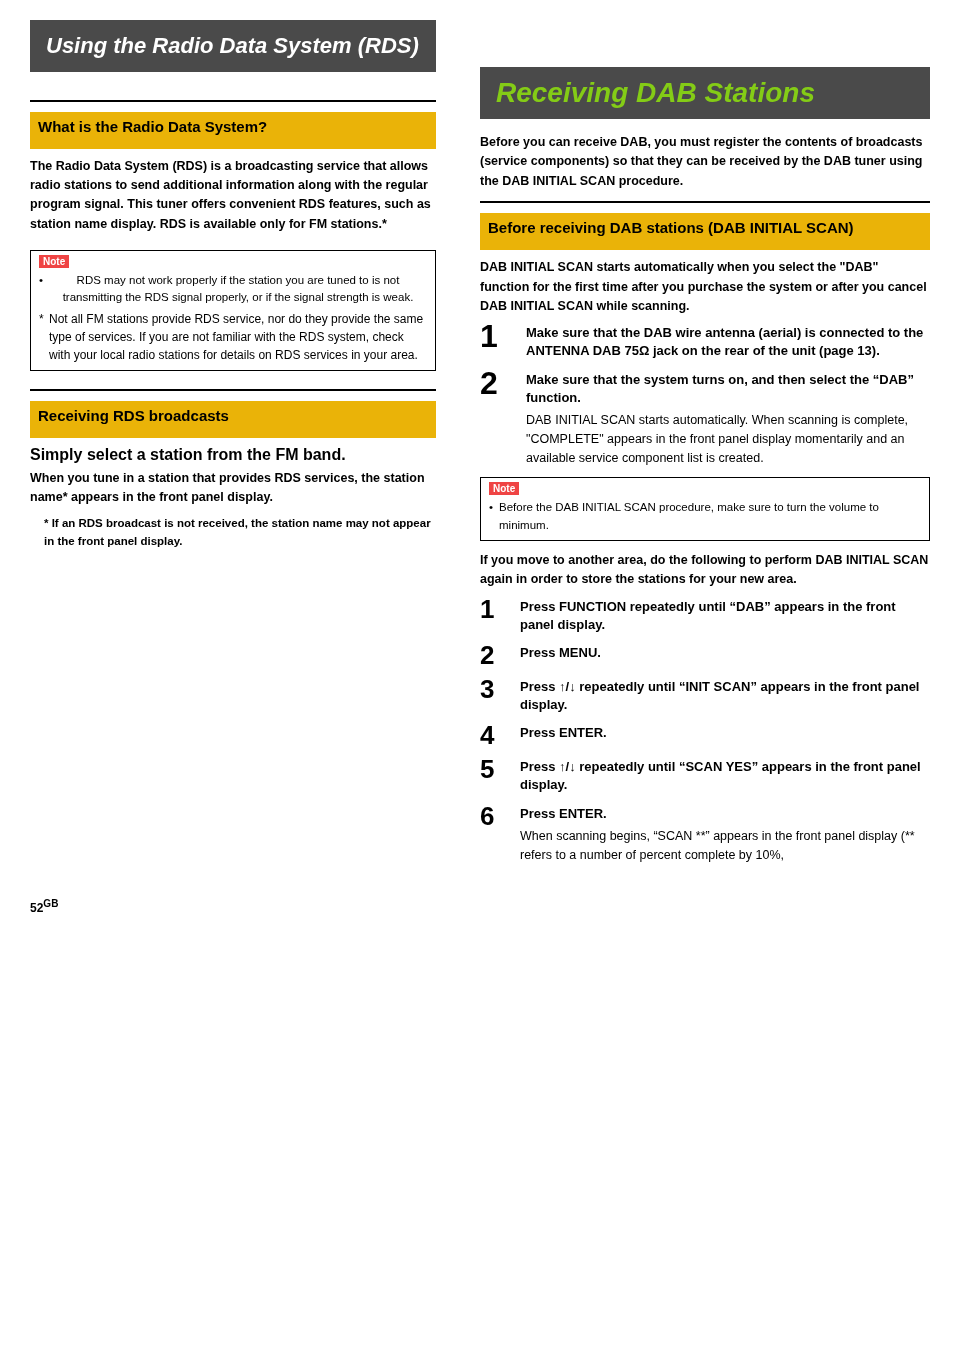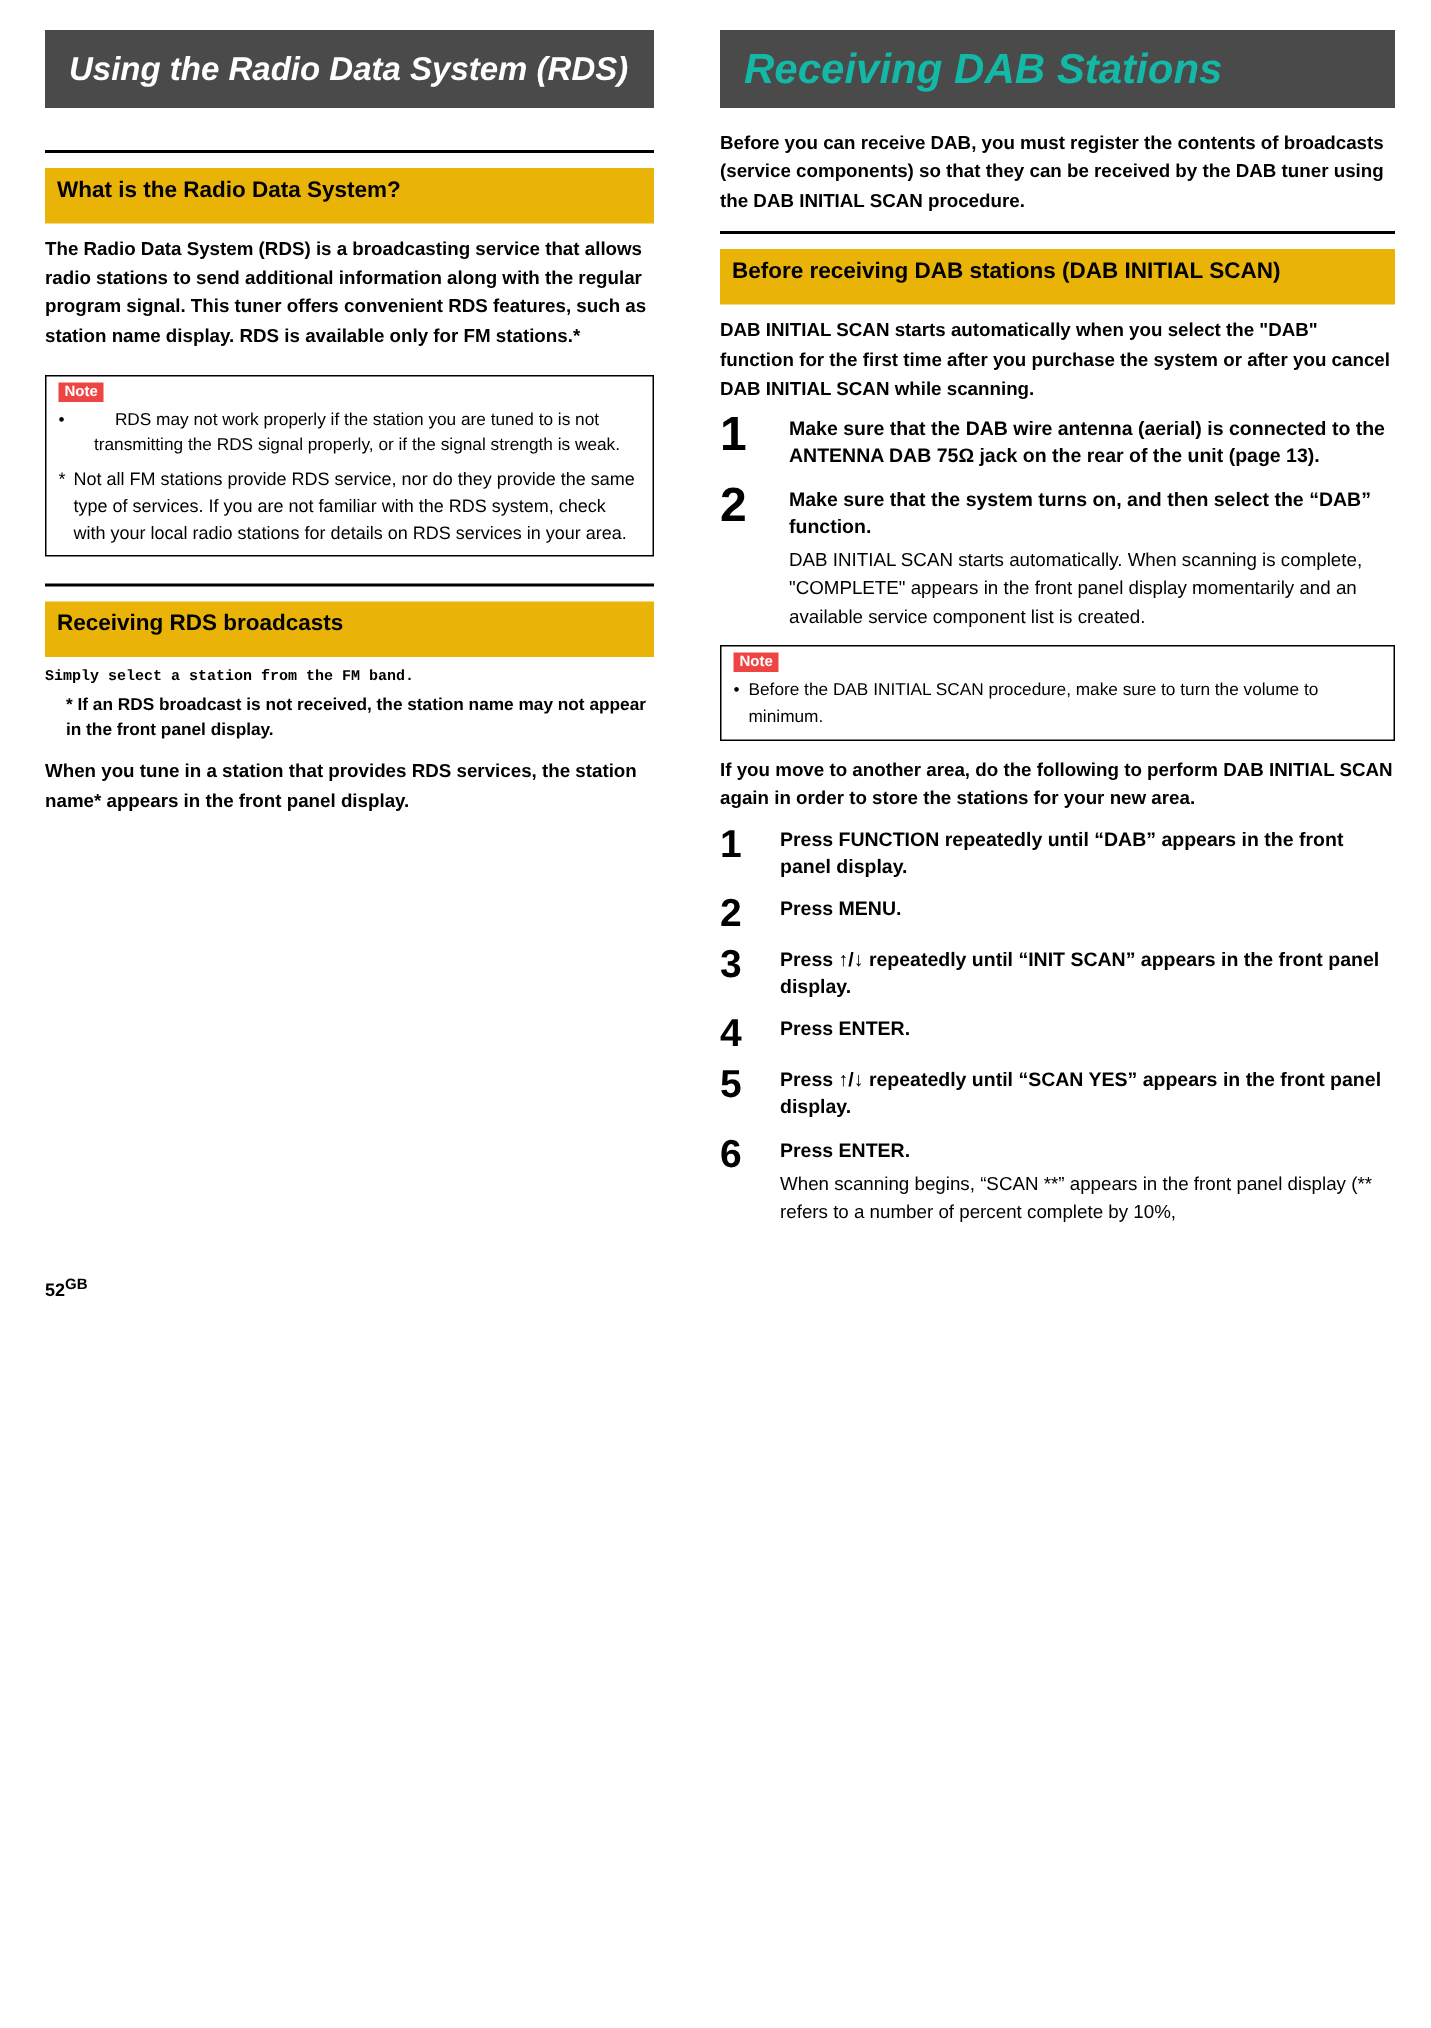--- a/index.html
+++ b/index.html
@@ -57,24 +57,25 @@
     .title-box-left h1 {
       font-size: 22px;
       font-weight: bold;
       line-height: 1.25;
       font-style: italic;
     }
 
     
     .title-box-right {
       background: #4a4a4a;
-      color: #14b8a6;
+      color: #84cc16;
       padding: 10px 16px;
       margin-bottom: 14px;
       width: 100%;
+      margin-top: 47px;
     }
 
     .title-box-right h1 {
       font-size: 28px;
       font-weight: bold;
       font-style: italic;
     }
 
     .section-divider {
       border: none;
@@ -149,24 +150,23 @@
       position: relative;
     }
 
     .note-box .asterisk-item::before {
       content: "*";
       position: absolute;
       left: 0;
     }
 
     .subheading {
-      font-size: 10px;
+      font-size: 16px;
       font-weight: bold;
       margin-bottom: 5px;
-      font-family: Liberation Mono, monospace;
     }
 
     
     .steps-list {
       list-style: none;
       padding: 0;
       margin: 0;
     }
 
     .step-item {
@@ -258,24 +258,24 @@
       </div>
 
       <hr class="section-divider">
 
       
       <div class="section-heading-box">
         <div class="section-heading">Receiving RDS broadcasts</div>
       </div>
 
       <p class="subheading">Simply select a station from the FM band.</p>
+      <p class="body-text">When you tune in a station that provides RDS services, the station name* appears in the front panel display.</p>
       <p class="body-text" style="padding-left:14px; font-size:11.5px;">
         * <span>If an RDS broadcast is not received, the station name may not appear in the front panel display.</span>
       </p>
-      <p class="body-text">When you tune in a station that provides RDS services, the station name* appears in the front panel display.</p>
     </div>
 
     <div class="right-col">
 
       <div class="title-box-right">
         <h1>Receiving DAB Stations</h1>
       </div>
 
       <p class="body-text">Before you can receive DAB, you must register the contents of broadcasts (service components) so that they can be received by the DAB tuner using the DAB INITIAL SCAN procedure.</p>
 

